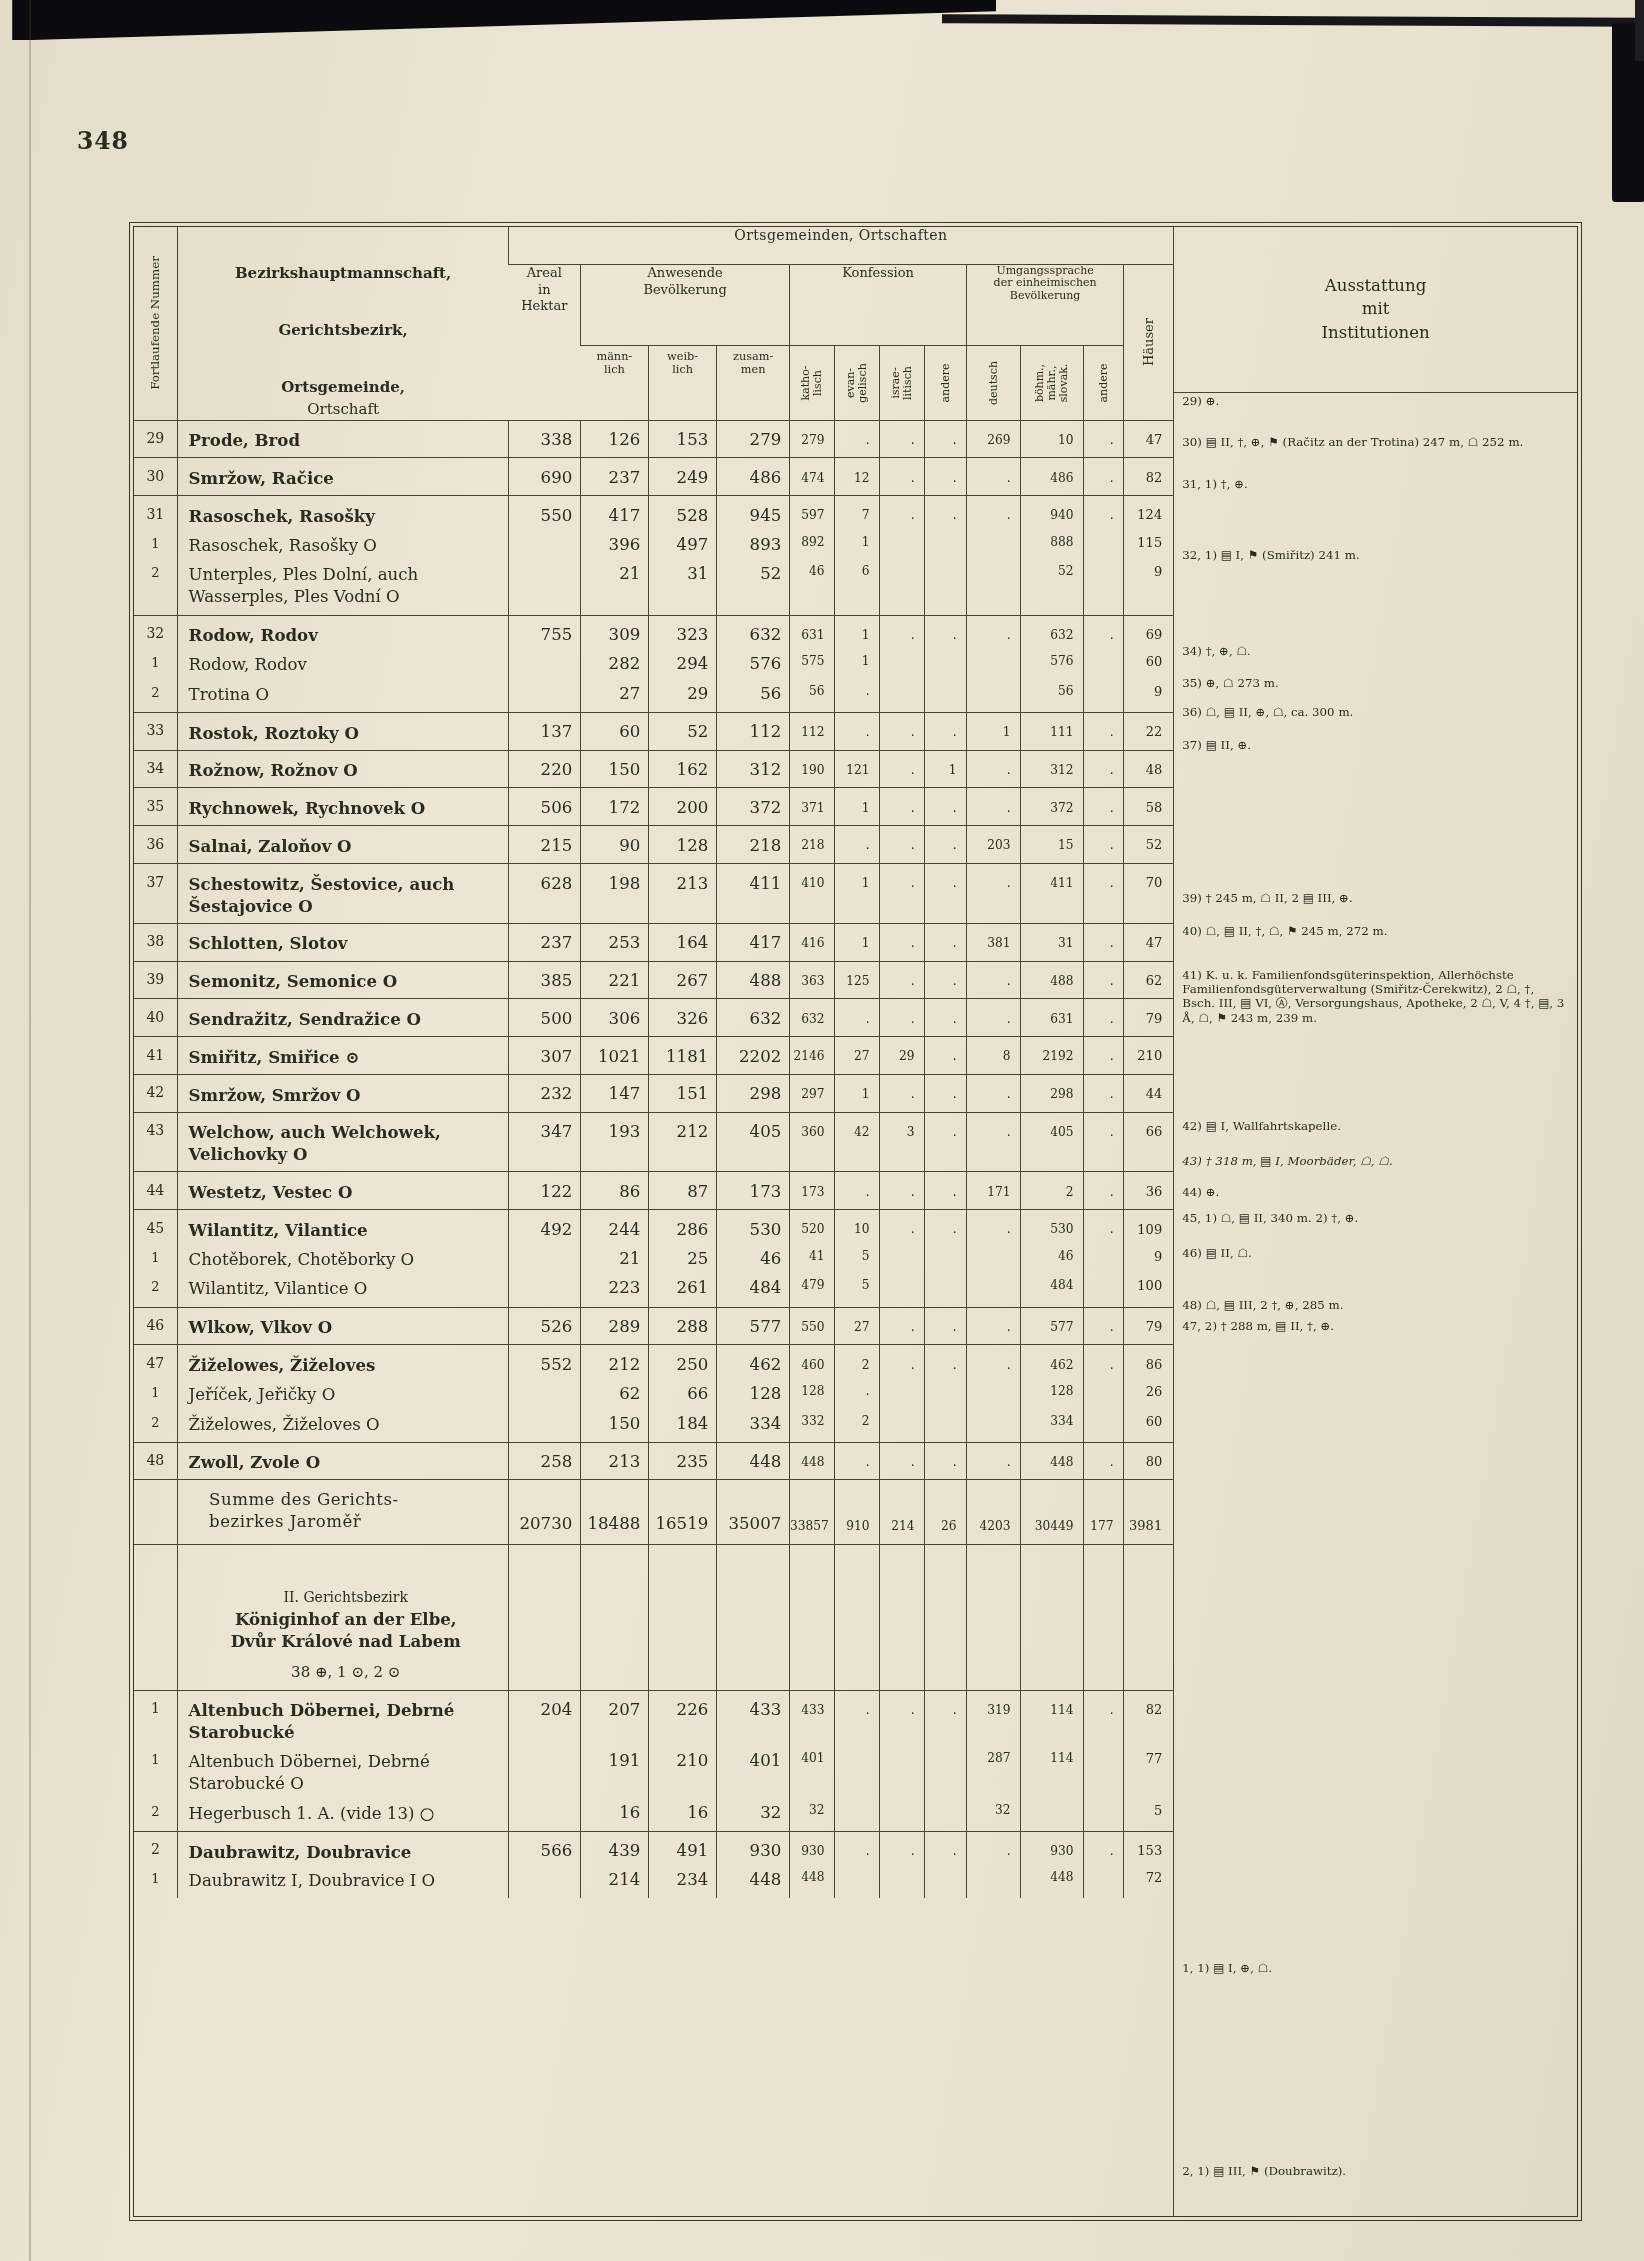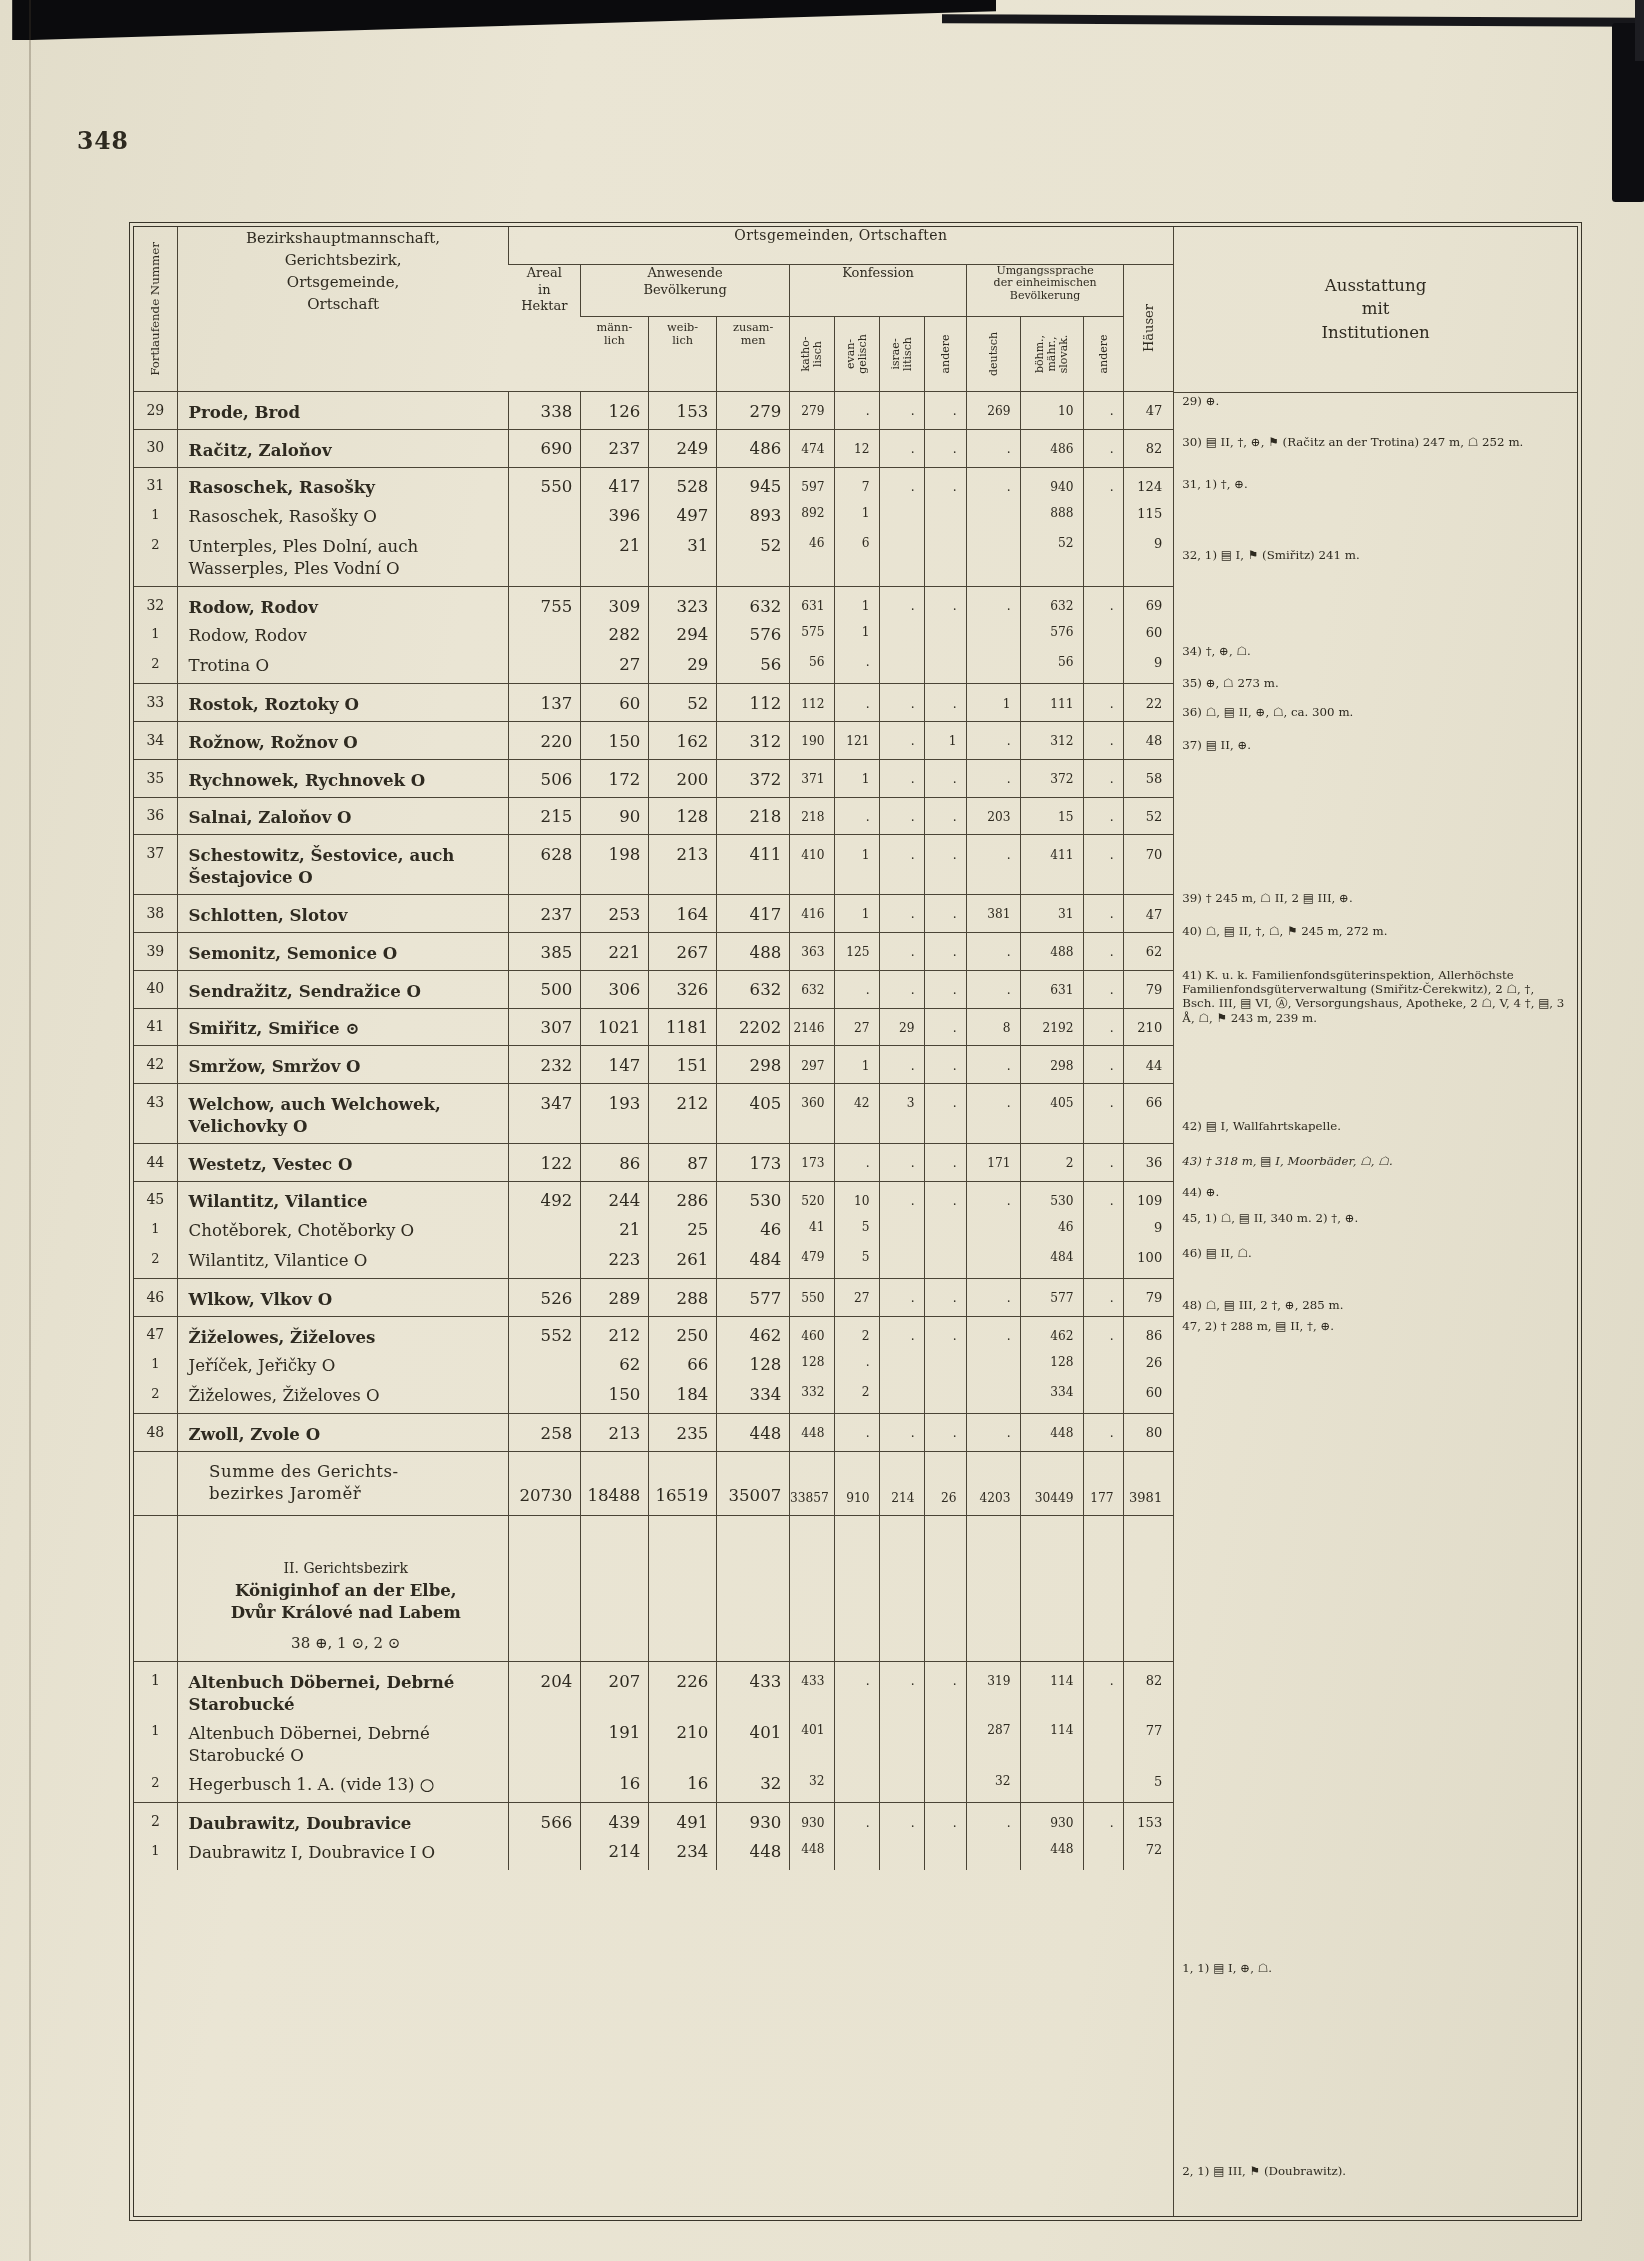--- a/index.html
+++ b/index.html
@@ -35,21 +35,21 @@
 
   
   .stat thead tr.hr1 { height: 38px; }
   .stat thead tr.hr2 { height: 52px; }
   .stat thead tr.hr3 { height: 75px; margin-top: 32px; }
   .stat thead th { font-weight: normal; position: relative; }
   .h-group { font-size: 14px; font-weight: bold; text-align: center; vertical-align: middle;
     border-bottom: 0.9px solid #4a4436; letter-spacing: 0.4px; }
   .h-name { vertical-align: middle; text-align: center; }
   .h-name .hn { font-size: 15px; line-height: 22px; }
-  .h-name .hn.b { font-weight: normal; }
+  .h-name .hn.b { font-weight: bold; margin-top: 35px; }
   .h-areal { vertical-align: middle; text-align: center; font-size: 13px; line-height: 16.6px; white-space: pre-line; }
   .h-bev { vertical-align: middle; text-align: center; font-size: 13px; line-height: 16.6px;
     white-space: pre-line; border-bottom: 0.9px solid #4a4436; }
   .h-konf { vertical-align: middle; text-align: center; font-size: 13px; border-bottom: 0.9px solid #4a4436; }
   .h-spr { vertical-align: middle; text-align: center; font-size: 11px; line-height: 12.2px;
     white-space: pre-line; border-bottom: 0.9px solid #4a4436; }
   .h-sub { font-size: 11.3px; line-height: 13px; text-align: center; vertical-align: top;
     padding-top: 4.4px; white-space: pre-line; }
   .rot { position: absolute; left: 50%; top: 50%; transform: translate(-50%,-50%) rotate(-90deg);
     white-space: pre-line; text-align: center; width: max-content; }
@@ -194,21 +194,21 @@
                 <td class="c-sm">.</td>
                 <td class="c-sm">.</td>
                 <td class="c-sm">.</td>
                 <td class="c-sm">269</td>
                 <td class="c-sm">10</td>
                 <td class="c-sm">.</td>
                 <td class="c-h">47</td>
               </tr>
               <tr class="entry-first">
                 <td class="c-nr">30</td>
-                <td class="c-name bold">Račitz, Zaloňov</td>
+                <td class="c-name bold">Smržow, Račice</td>
                 <td class="c-areal">690</td>
                 <td class="c-m">237</td>
                 <td class="c-w">249</td>
                 <td class="c-z">486</td>
                 <td class="c-sm">474</td>
                 <td class="c-sm">12</td>
                 <td class="c-sm">.</td>
                 <td class="c-sm">.</td>
                 <td class="c-sm">.</td>
                 <td class="c-sm">486</td>

